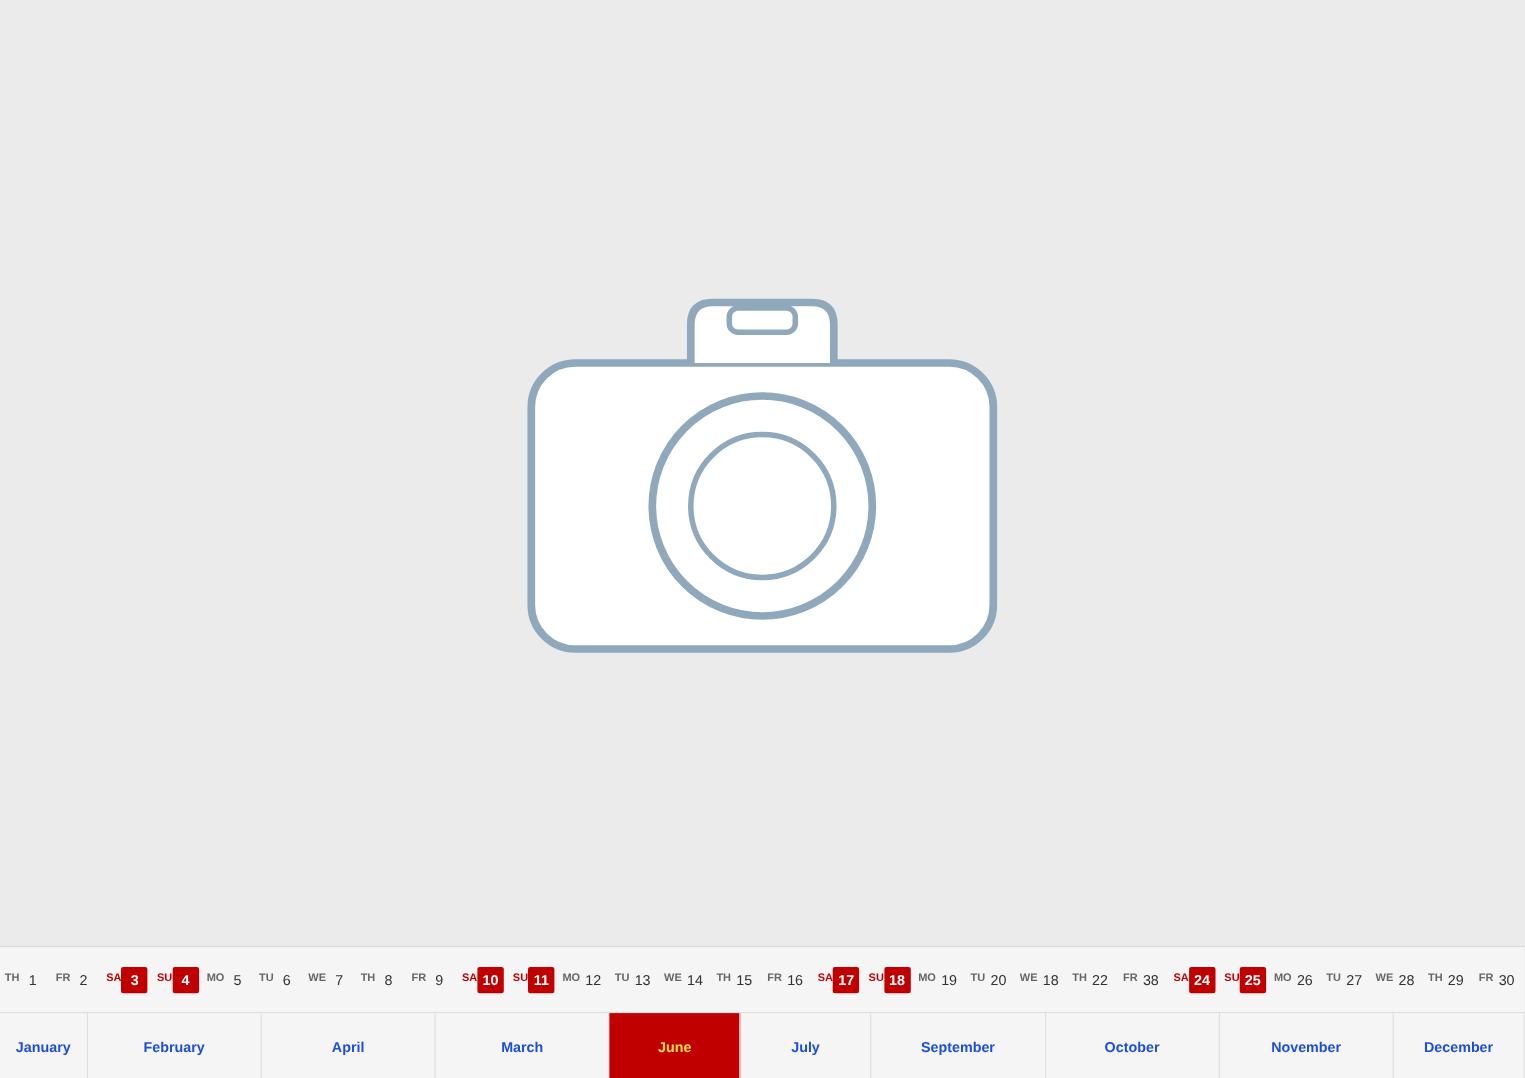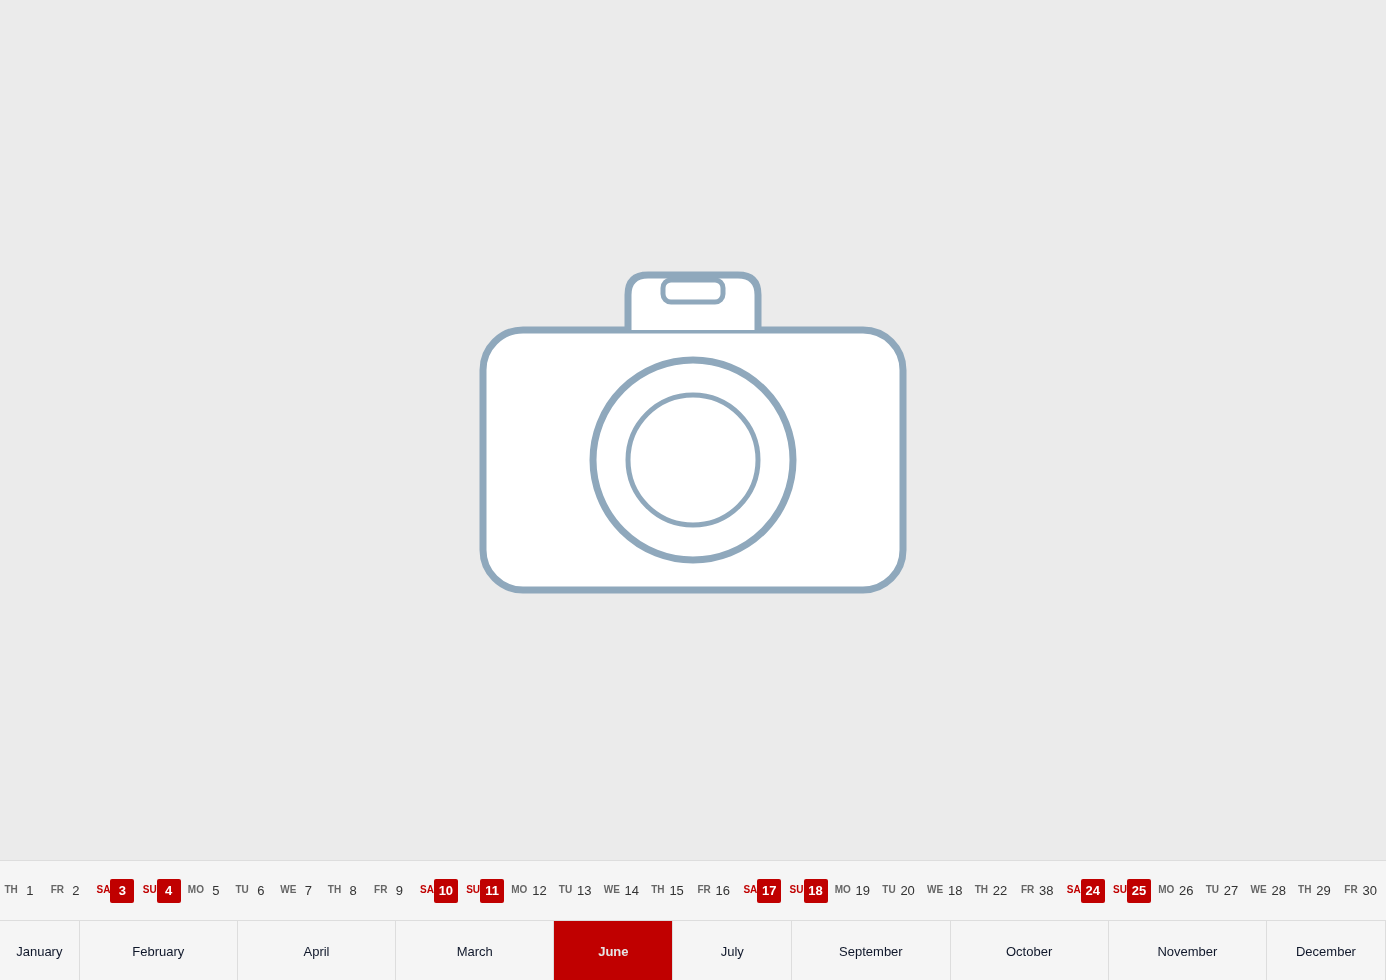--- a/index.html
+++ b/index.html
@@ -102,28 +102,28 @@
       font-weight: bold;
       border-radius: 2px;
     }
 
     .month-cell {
       display: flex;
       align-items: center;
       justify-content: center;
       height: 100%;
       font-size: 13px;
-      color: #0f172a;
-      font-weight: normal;
+      color: #1d4ed8;
+      font-weight: bold;
       border-right: 1px solid #ddd;
     }
 
     .month-cell.active {
       background-color: #c00000;
-      color: #e5e5e5;
+      color: #fde047;
       font-weight: bold;
     }
   </style>
 </head>
 <body>
 
 <div class="main-area">
   <div class="camera-icon-wrapper">
     <svg class="camera-svg" viewBox="0 0 480 380" fill="none" xmlns="http://www.w3.org/2000/svg">
 

